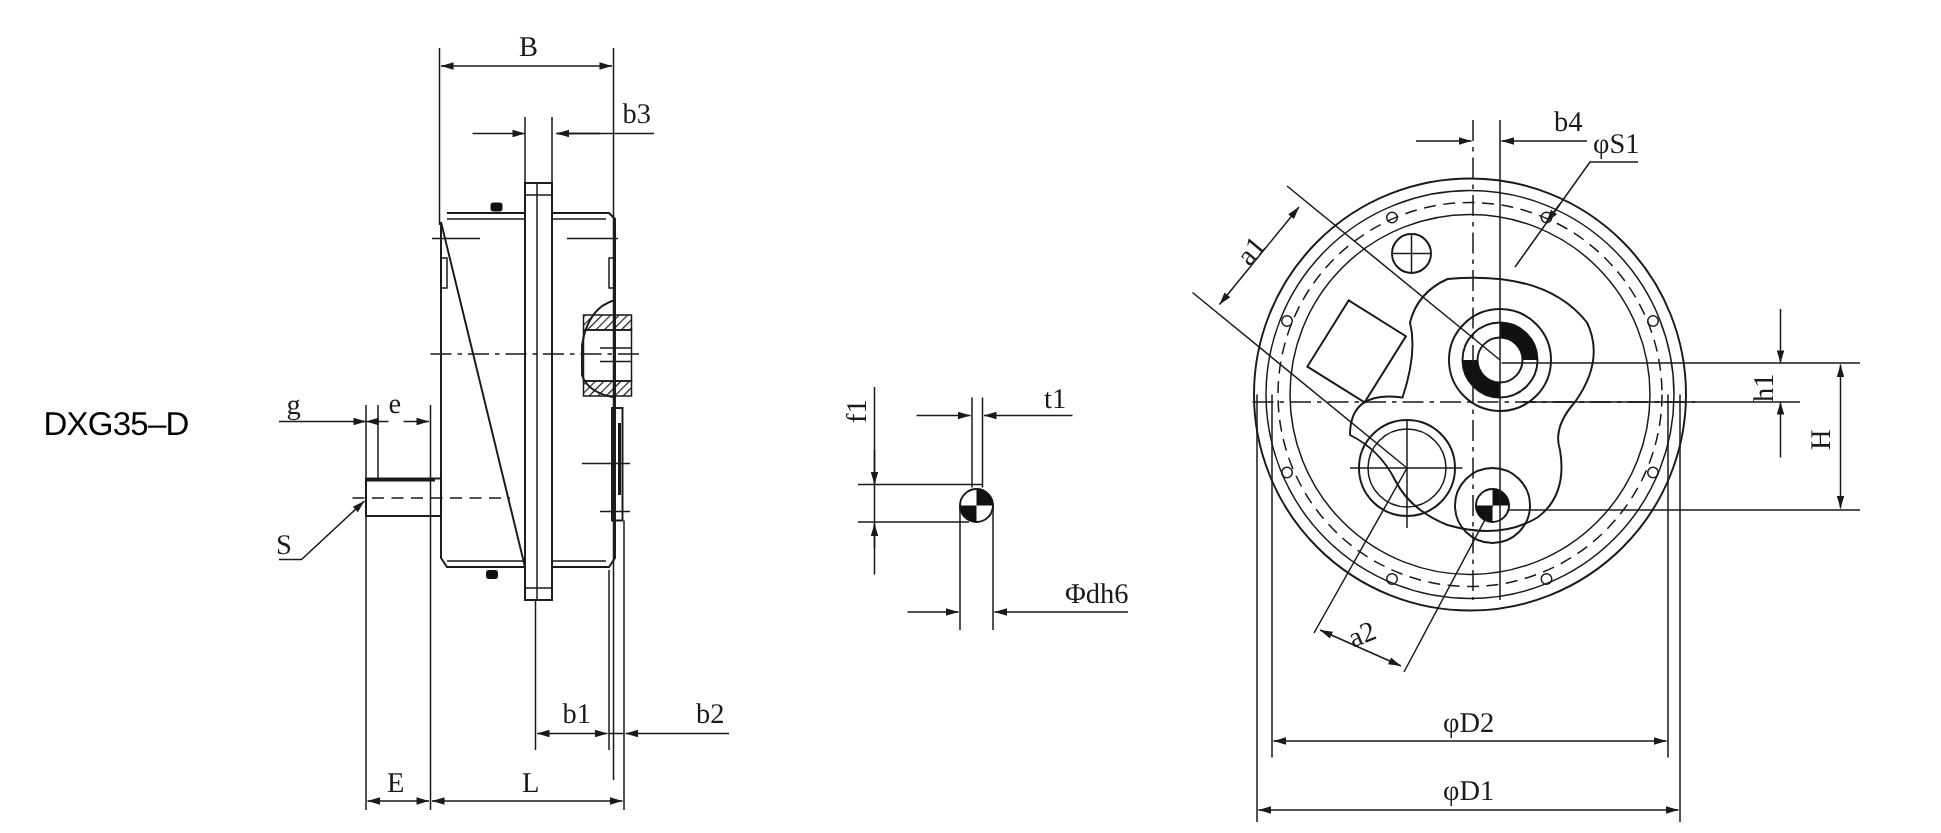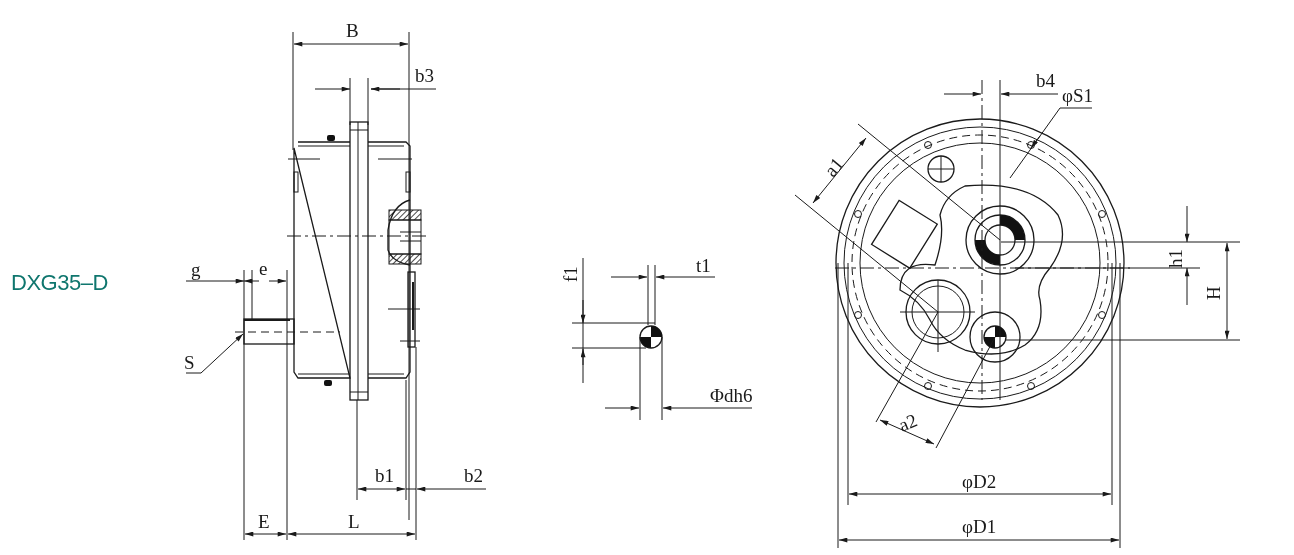--- a/index.html
+++ b/index.html
@@ -6,21 +6,21 @@
   body{width:1294px;height:555px;position:relative;overflow:hidden;}
   #drawing{position:absolute;left:0;top:0;width:1294px;height:555px;}
   .ln{stroke:#1a1a1a;stroke-width:1.3;fill:none;}
   .thin{stroke:#1a1a1a;stroke-width:1;fill:none;}
   .thick{stroke:#1a1a1a;stroke-width:2;fill:none;}
   .dash{stroke:#1a1a1a;stroke-width:1;fill:none;stroke-dasharray:14 4 3 4;}
   .hid{stroke:#1a1a1a;stroke-width:1;fill:none;stroke-dasharray:8 5;}
   .blk{fill:#111;stroke:none;}
   .hatch{fill:url(#hatchp);stroke:#1a1a1a;stroke-width:1;}
   .lbl{font-family:"Liberation Serif","DejaVu Serif",serif;font-size:19px;fill:#1a1a1a;}
-  .model{position:absolute;left:11px;top:270px;font-family:"Liberation Sans","DejaVu Sans",sans-serif;font-size:22px;color:#0f766e;letter-spacing:-0.5px;}
+  .model{position:absolute;left:29px;top:270px;font-family:"Liberation Sans","DejaVu Sans",sans-serif;font-size:22px;color:#000000;letter-spacing:-0.5px;}
 </style>
 </head>
 <body>
 
 <div class="model">DXG35–D</div>
 
 <svg id="drawing" viewBox="0 0 1294 555" xmlns="http://www.w3.org/2000/svg">
   <defs>
     <marker id="arr" viewBox="0 0 10 6" refX="10" refY="3" markerWidth="12" markerHeight="5" orient="auto-start-reverse" markerUnits="userSpaceOnUse">
       <path d="M0,0 L10,3 L0,6 z" fill="#1a1a1a"></path>

